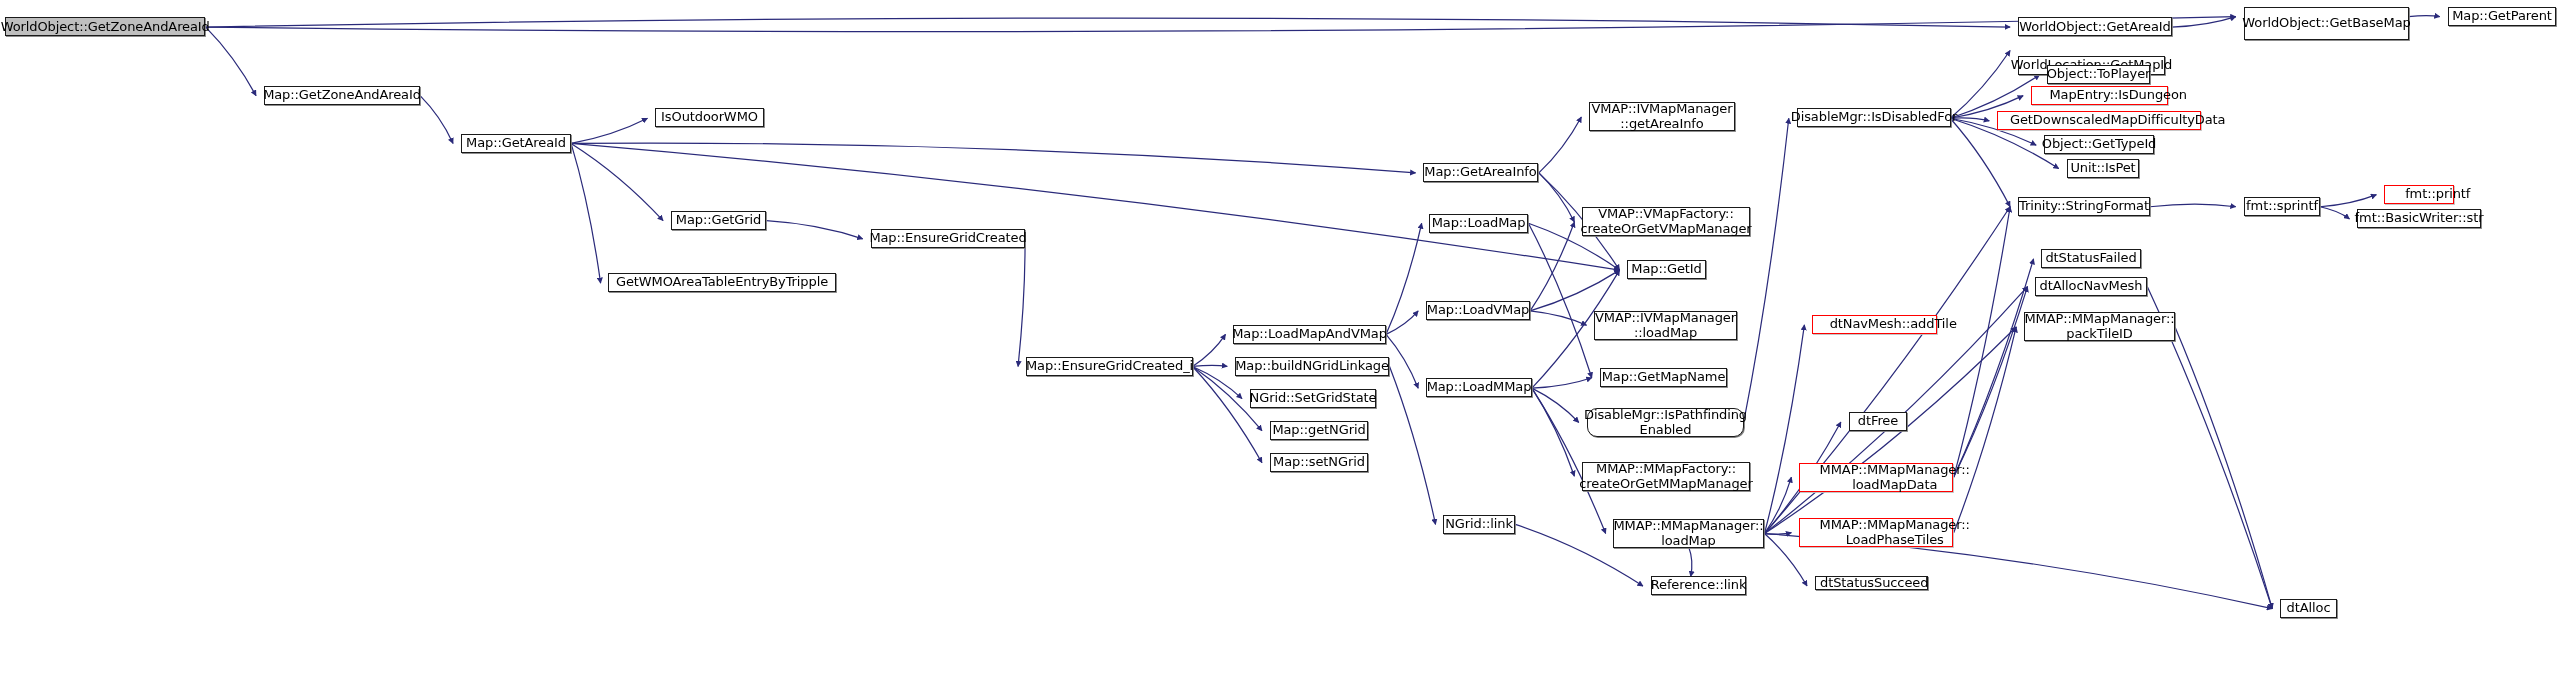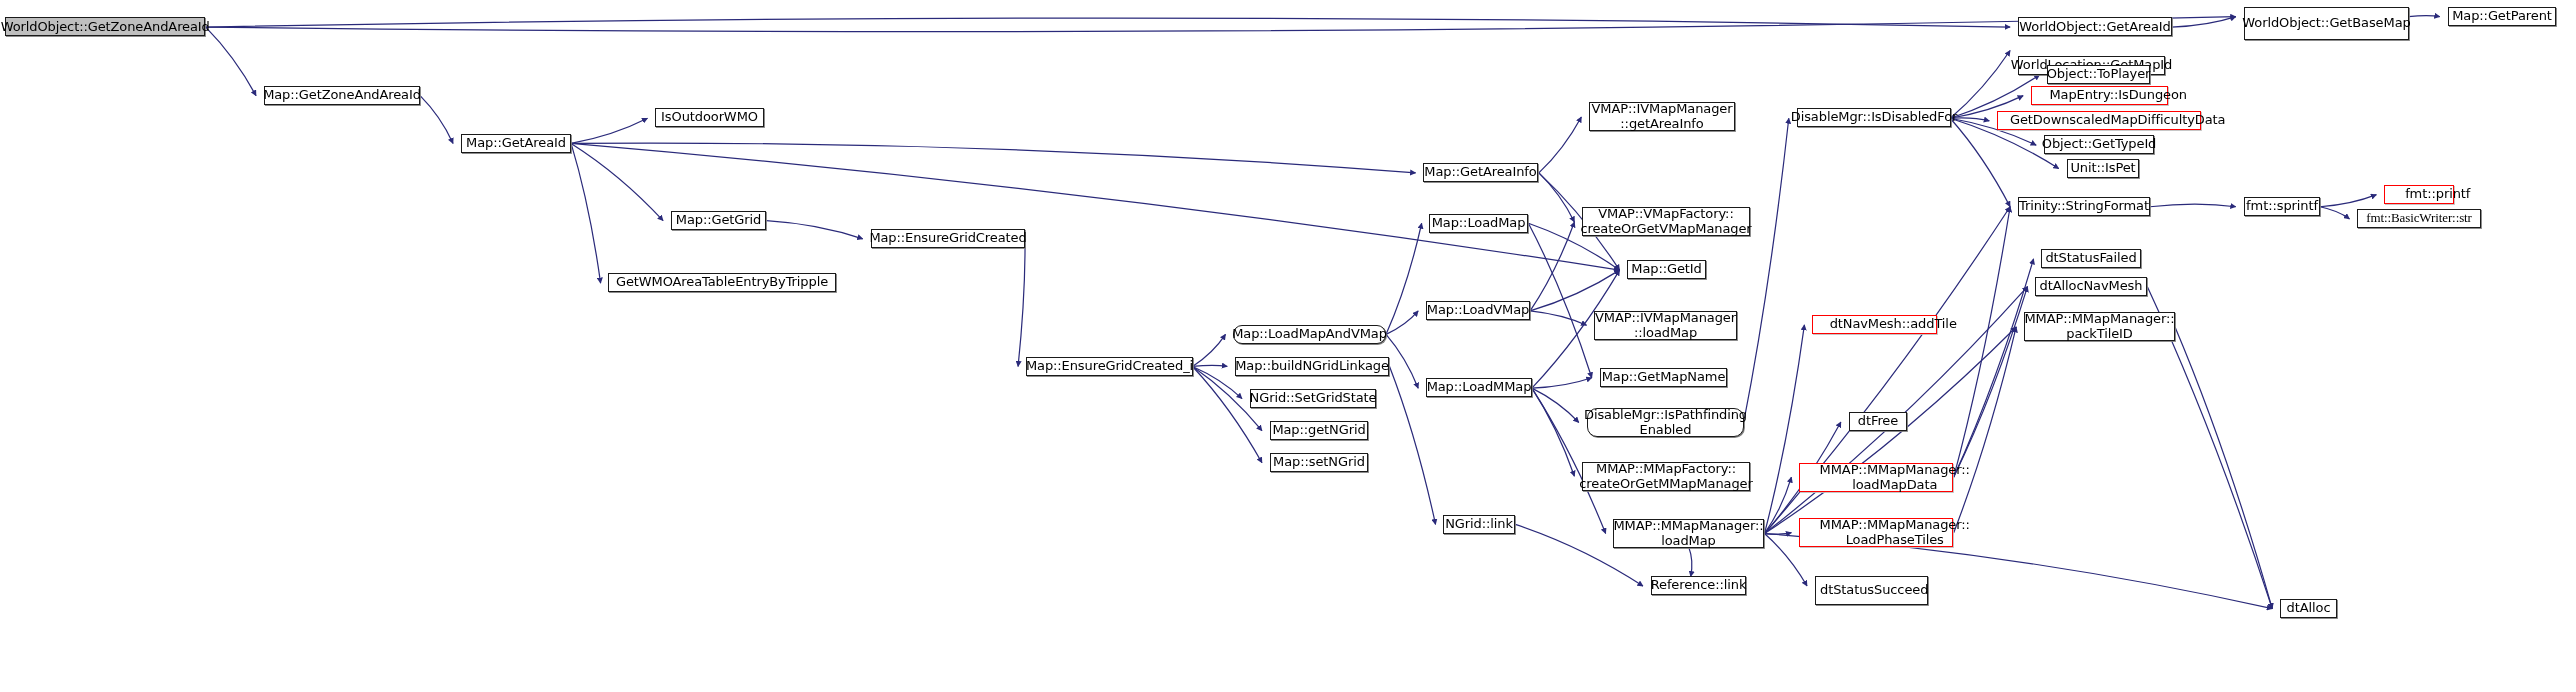--- a/index.html
+++ b/index.html
@@ -127,21 +127,21 @@
     </svg>
   <div id="node-layer">
       <div class="node root" style="left: 5.2px; top: 17.4px; width: 200px; height: 19px;"><span>WorldObject::GetZoneAndAreaId</span></div>
       <div class="node" style="left: 264px; top: 86px; width: 156px; height: 19px;"><span>Map::GetZoneAndAreaId</span></div>
       <div class="node" style="left: 461px; top: 134px; width: 110px; height: 19px;"><span>Map::GetAreaId</span></div>
       <div class="node" style="left: 655px; top: 108px; width: 109px; height: 19px;"><span>IsOutdoorWMO</span></div>
       <div class="node" style="left: 671px; top: 211px; width: 95px; height: 19px;"><span>Map::GetGrid</span></div>
       <div class="node" style="left: 608px; top: 273px; width: 228px; height: 19px;"><span>GetWMOAreaTableEntryByTripple</span></div>
       <div class="node" style="left: 871px; top: 229px; width: 154px; height: 19px;"><span>Map::EnsureGridCreated</span></div>
       <div class="node" style="left: 1026px; top: 357px; width: 167px; height: 19px;"><span>Map::EnsureGridCreated_i</span></div>
-      <div class="node" style="left: 1233px; top: 325px; width: 153px; height: 19px; border-radius: 9px;"><span>Map::LoadMapAndVMap</span></div>
+      <div class="node" style="left: 1233px; top: 325px; width: 153px; height: 19px;"><span>Map::LoadMapAndVMap</span></div>
       <div class="node" style="left: 1235px; top: 357px; width: 154px; height: 19px;"><span>Map::buildNGridLinkage</span></div>
       <div class="node" style="left: 1250px; top: 389px; width: 126px; height: 19px;"><span>NGrid::SetGridState</span></div>
       <div class="node" style="left: 1270px; top: 421px; width: 98px; height: 19px;"><span>Map::getNGrid</span></div>
       <div class="node" style="left: 1270px; top: 453px; width: 98px; height: 19px;"><span>Map::setNGrid</span></div>
       <div class="node" style="left: 1443px; top: 515px; width: 72px; height: 19px;"><span>NGrid::link</span></div>
       <div class="node" style="left: 1423px; top: 163px; width: 115px; height: 19px;"><span>Map::GetAreaInfo</span></div>
       <div class="node" style="left: 1429px; top: 214px; width: 99px; height: 19px;"><span>Map::LoadMap</span></div>
       <div class="node" style="left: 1426px; top: 301px; width: 104px; height: 19px;"><span>Map::LoadVMap</span></div>
       <div class="node" style="left: 1426px; top: 378px; width: 106px; height: 19px;"><span>Map::LoadMMap</span></div>
       <div class="node" style="left: 1589px; top: 102px; width: 146px; height: 29px;"><span>VMAP::IVMapManager
@@ -159,34 +159,34 @@
       <div class="node" style="left: 1613px; top: 519px; width: 151px; height: 29px;"><span>MMAP::MMapManager::
 loadMap</span></div>
       <div class="node" style="left: 1651px; top: 576px; width: 95px; height: 19px;"><span>Reference::link</span></div>
       <div class="node" style="left: 1797px; top: 108px; width: 154px; height: 19px;"><span>DisableMgr::IsDisabledFor</span></div>
       <div class="node redborder" style="left: 1812px; top: 315px; width: 125px; height: 19px;"><span>dtNavMesh::addTile</span></div>
       <div class="node" style="left: 1849px; top: 412px; width: 58px; height: 19px;"><span>dtFree</span></div>
       <div class="node redborder" style="left: 1799px; top: 463px; width: 154px; height: 29px;"><span>MMAP::MMapManager::
 loadMapData</span></div>
       <div class="node redborder" style="left: 1799px; top: 518px; width: 154px; height: 29px;"><span>MMAP::MMapManager::
 LoadPhaseTiles</span></div>
-      <div class="node" style="left: 1815px; top: 576px; width: 113px; height: 29px; padding-left: 8px;"><span>dtStatusSucceed</span></div>
+      <div class="node" style="left: 1815px; top: 576px; width: 113px; height: 14px; padding-left: 8px;"><span>dtStatusSucceed</span></div>
       <div class="node" style="left: 2018px; top: 17.4px; width: 154px; height: 19px;"><span>WorldObject::GetAreaId</span></div>
       <div class="node" style="left: 2018px; top: 56px; width: 147px; height: 19px;"><span>WorldLocation::GetMapId</span></div>
       <div class="node" style="left: 2047px; top: 65px; width: 103px; height: 19px;"><span>Object::ToPlayer</span></div>
       <div class="node redborder" style="left: 2031px; top: 86px; width: 137px; height: 19px;"><span>MapEntry::IsDungeon</span></div>
       <div class="node redborder" style="left: 1997px; top: 111px; width: 204px; height: 19px;"><span>GetDownscaledMapDifficultyData</span></div>
       <div class="node" style="left: 2044px; top: 135px; width: 110px; height: 19px;"><span>Object::GetTypeId</span></div>
       <div class="node" style="left: 2067px; top: 159px; width: 72px; height: 19px;"><span>Unit::IsPet</span></div>
       <div class="node" style="left: 2018px; top: 197px; width: 132px; height: 19px;"><span>Trinity::StringFormat</span></div>
       <div class="node" style="left: 2041px; top: 249px; width: 100px; height: 19px;"><span>dtStatusFailed</span></div>
       <div class="node" style="left: 2035px; top: 277px; width: 112px; height: 19px;"><span>dtAllocNavMesh</span></div>
       <div class="node" style="left: 2024px; top: 312px; width: 151px; height: 29px;"><span>MMAP::MMapManager::
 packTileID</span></div>
       <div class="node" style="left: 2244px; top: 197px; width: 76px; height: 19px;"><span>fmt::sprintf</span></div>
       <div class="node redborder" style="left: 2384px; top: 185px; width: 70px; height: 19px; align-items: center;"><span>fmt::printf</span></div>
-      <div class="node" style="left: 2357px; top: 209px; width: 124px; height: 19px; font-family: Liberation Serif, serif;"><span>fmt::BasicWriter::str</span></div>
+      <div class="node" style="left: 2357px; top: 209px; width: 124px; height: 19px;"><span>fmt::BasicWriter::str</span></div>
       <div class="node" style="left: 2244px; top: 7px; width: 165px; height: 33px;"><span>WorldObject::GetBaseMap</span></div>
       <div class="node" style="left: 2448px; top: 7px; width: 108px; height: 19px;"><span>Map::GetParent</span></div>
       <div class="node" style="left: 2280px; top: 599px; width: 57px; height: 19px;"><span>dtAlloc</span></div>
     </div>
 </div>
 
 
 </body></html>

